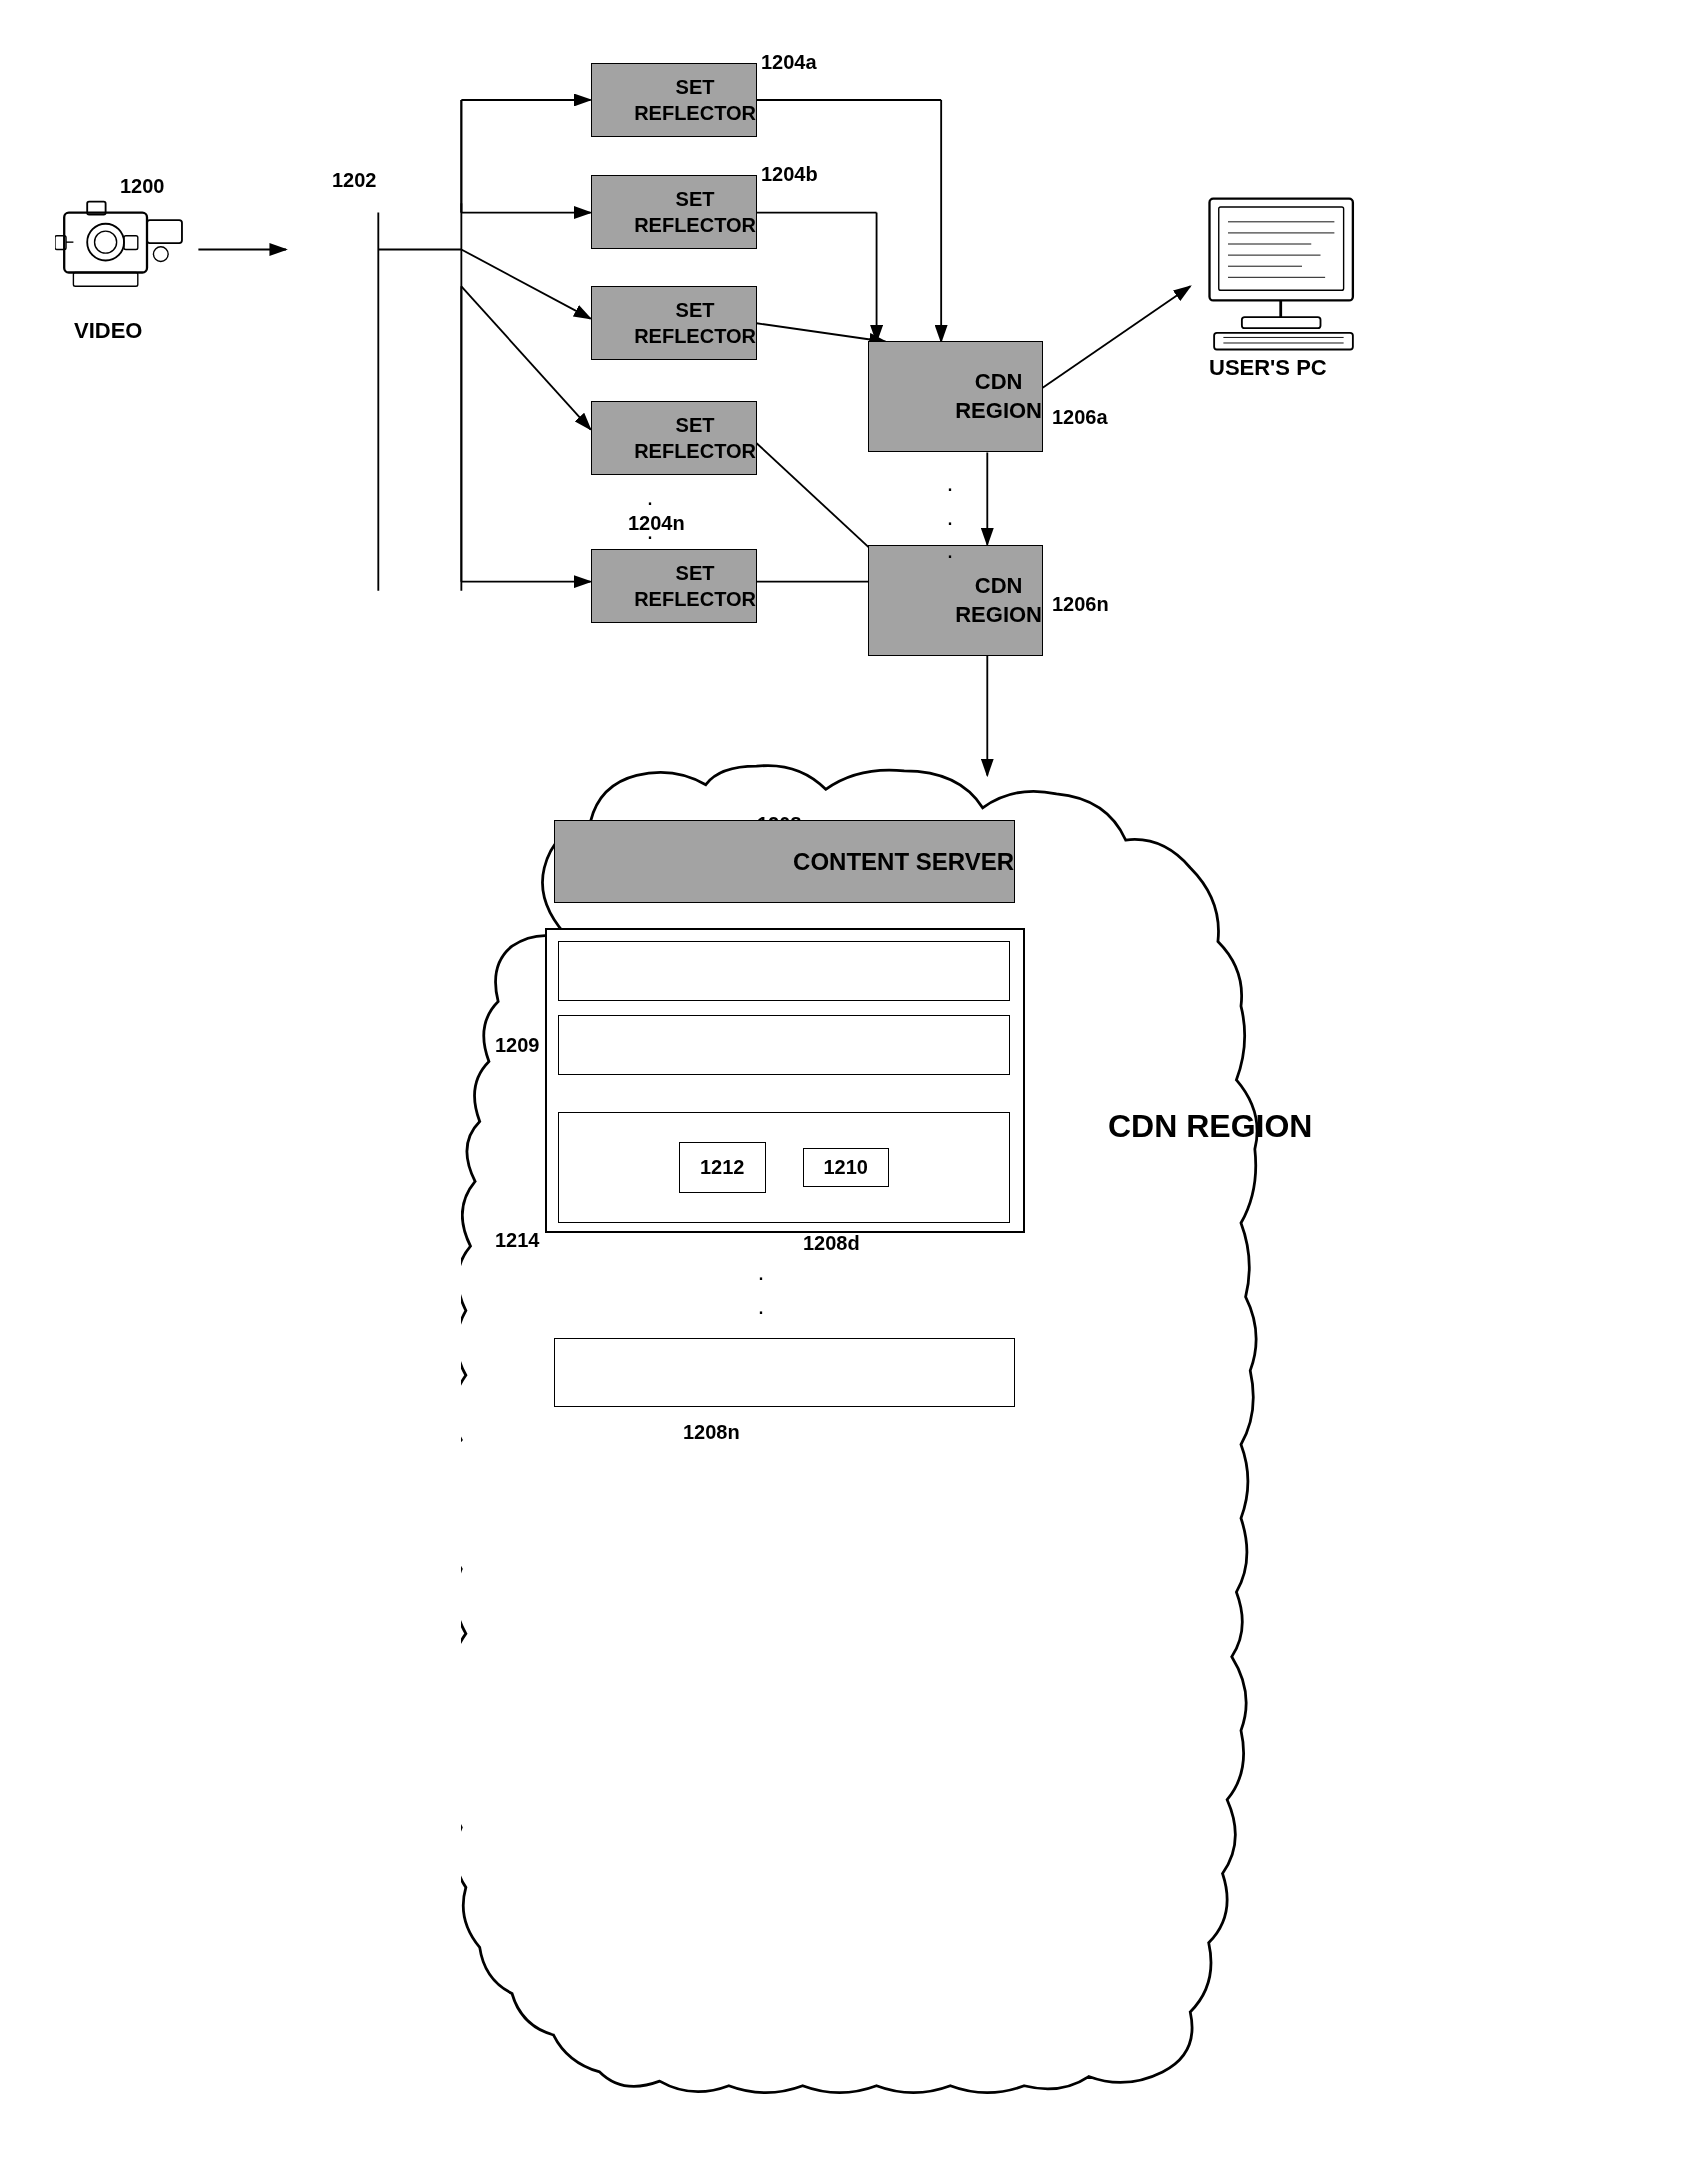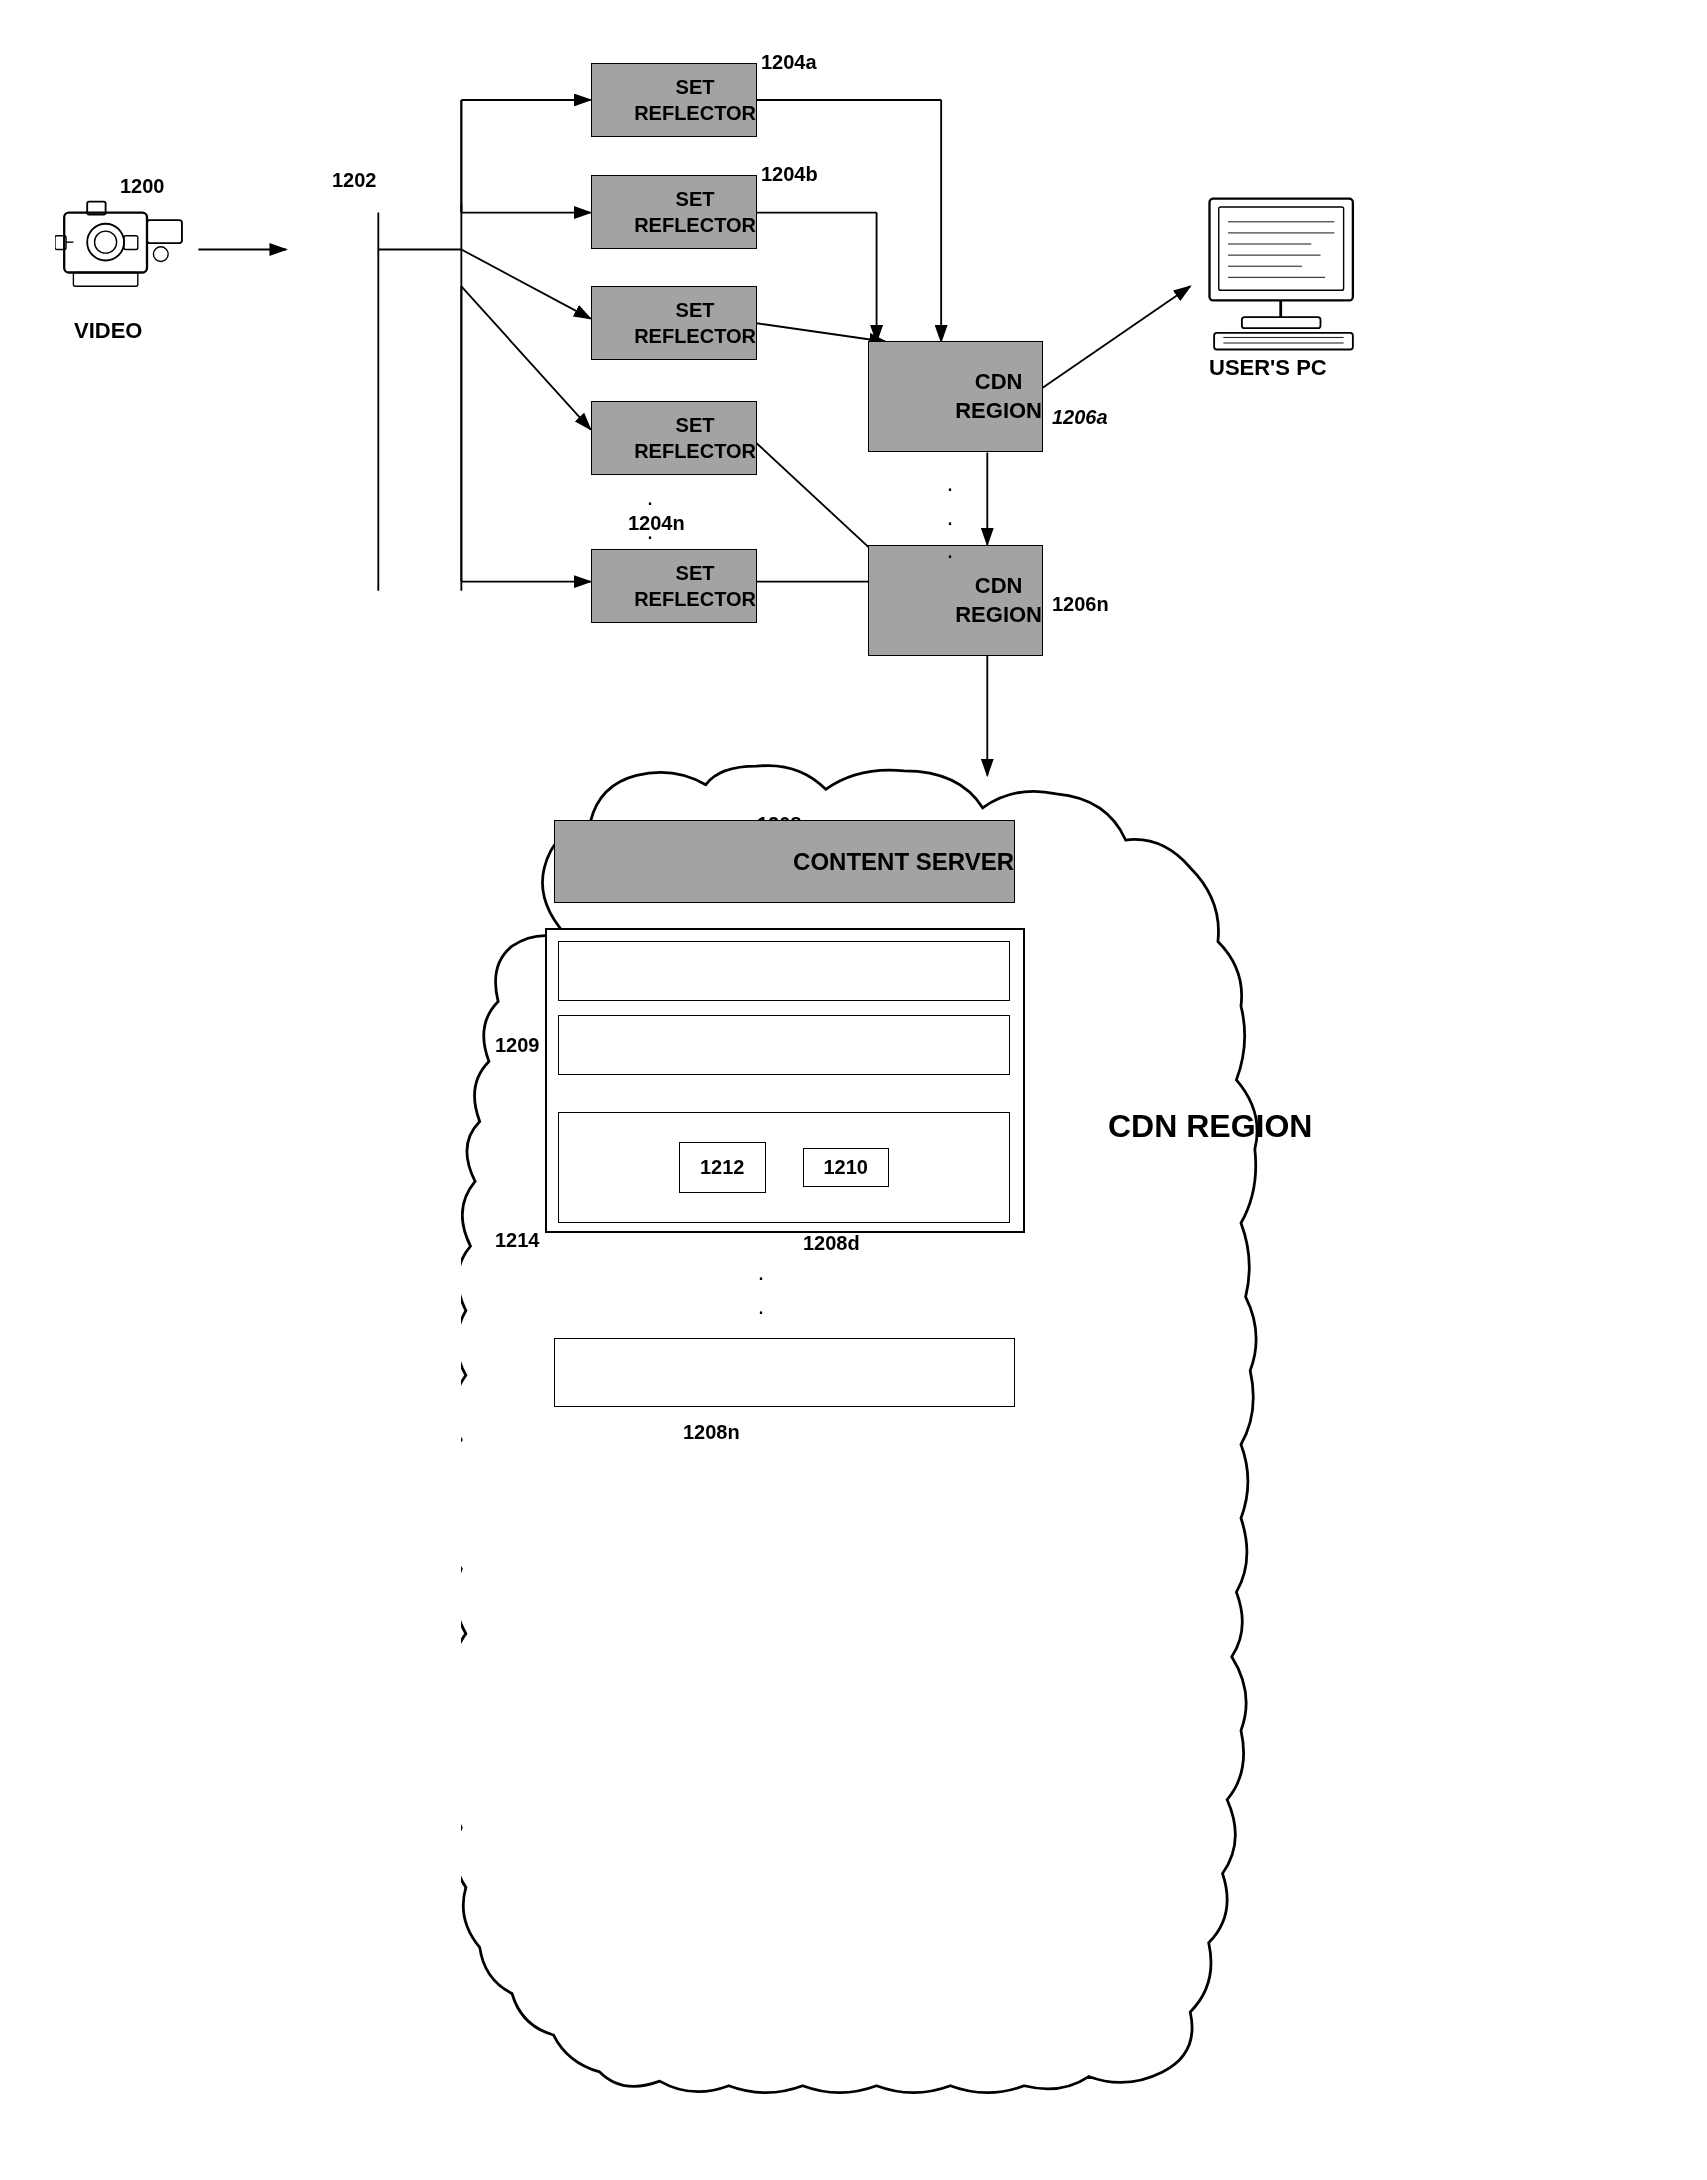--- a/index.html
+++ b/index.html
@@ -154,21 +154,21 @@
   </div>
 
   <div class="box" style="left:868px; top:341px; width:175px; height:111px; font-size:22px;">
     <span>CDN<br>REGION</span>
   </div>
 
   <div class="box" style="left:868px; top:545px; width:175px; height:111px; font-size:22px;">
     <span>CDN<br>REGION</span>
   </div>
 
-  <div class="label" style="left:1052px; top:406px; font-size:20px;font-style:italic;">1206a</div>
+  <div class="label" style="left:1052px; top:406px; font-size:20px;">1206a</div>
 
   <div class="label" style="left:1052px; top:593px; font-size:20px;">1206n</div>
 
   <div style="position:absolute; left:946px; top:471px; font-size:24px; line-height:1.4; text-align:center;">·<br>·<br>·</div>
 
   <div style="position:absolute; left:1191px; top:194px; width:185px; height:162px;">
     <svg width="185" height="162" viewBox="0 0 200 175">
 
       <rect x="20" y="5" width="155" height="110" rx="4" fill="none" stroke="#000" stroke-width="2.5"></rect>
       <rect x="30" y="14" width="135" height="90" rx="2" fill="none" stroke="#000" stroke-width="1.5"></rect>

